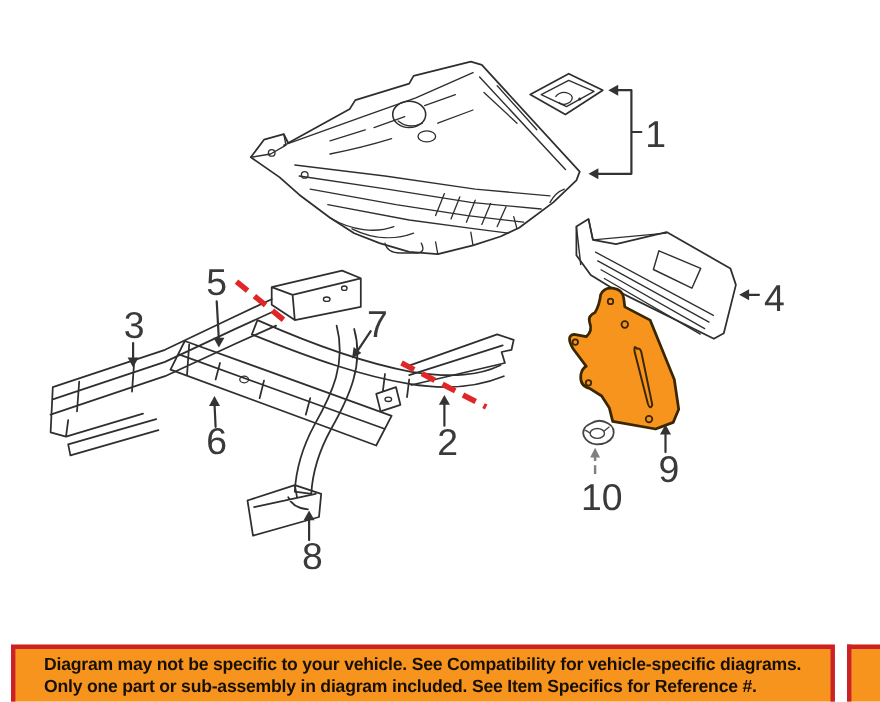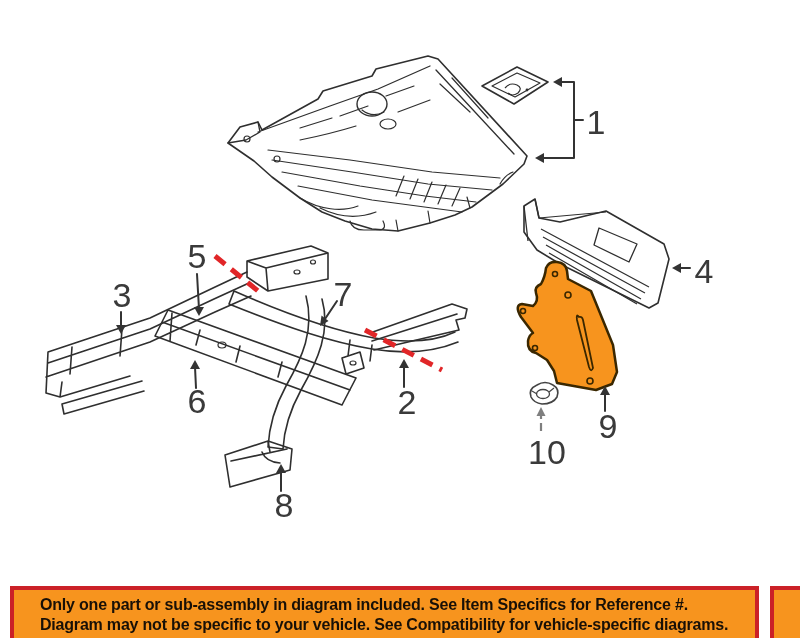--- a/index.html
+++ b/index.html
@@ -131,18 +131,18 @@
       <text x="197" y="268" text-anchor="middle">5</text>
       <text x="197" y="413" text-anchor="middle">6</text>
       <text x="343" y="306" text-anchor="middle">7</text>
       <text x="284" y="517" text-anchor="middle">8</text>
       <text x="608" y="438" text-anchor="middle">9</text>
       <text x="547" y="464" text-anchor="middle">10</text>
     </g>
   </svg>
 
   <div class="banner">
+    <div>Diagram may not be specific to your vehicle. See Compatibility for vehicle-specific diagrams.</div>
     <div>Only one part or sub-assembly in diagram included. See Item Specifics for Reference #.</div>
-    <div>Diagram may not be specific to your vehicle. See Compatibility for vehicle-specific diagrams.</div>
   </div>
   <div class="banner-fragment"></div>
 
 </div>
 
 </body></html>

